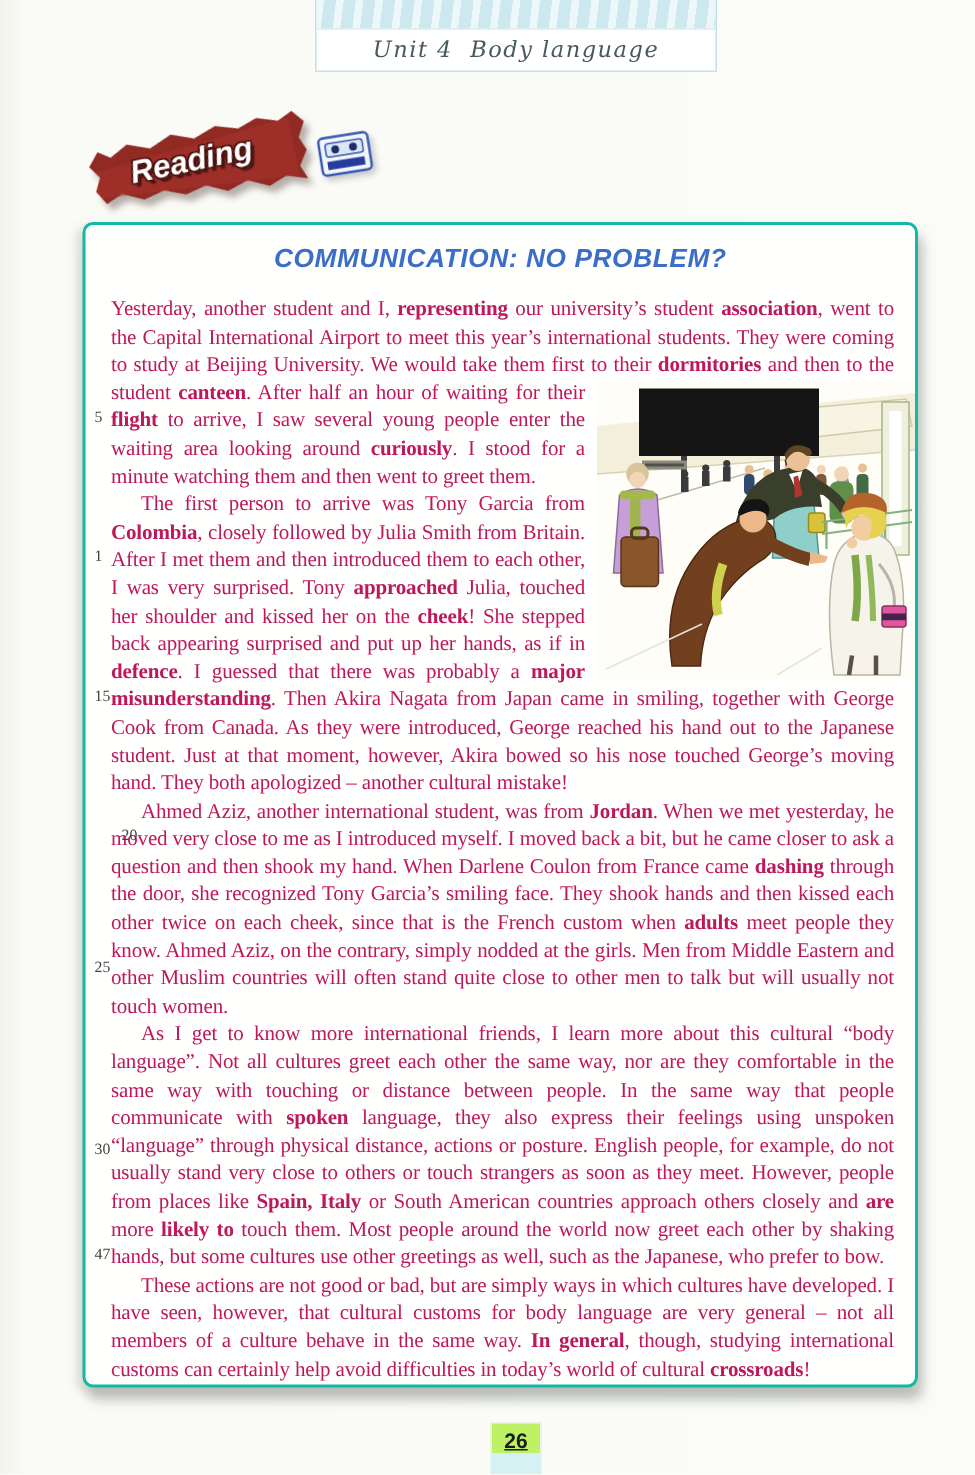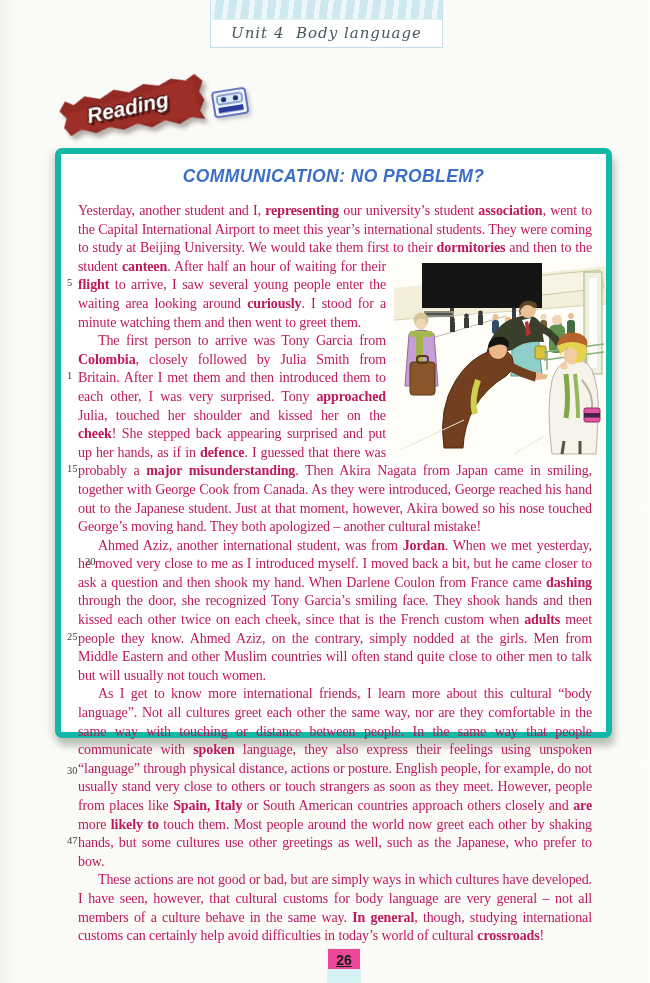--- a/index.html
+++ b/index.html
@@ -3,21 +3,21 @@
 <meta charset="utf-8">
 <style>
   html,body{margin:0;padding:0}
   body{
     width:650px;height:983px;position:relative;overflow:hidden;
     background:linear-gradient(90deg,#f3f3ee 0,#fafaf6 18px,#fbfbf8 100%);
     font-family:"Liberation Serif",serif;
   }
   
   .unit-header{
-    position:absolute;left:210px;top:0;width:233px;height:48px;
+    position:absolute;left:210px;top:0;width:268px;height:48px;
     background:#ffffff;border:1px solid #c3e0ea;border-top:none;box-sizing:border-box;
   }
   .unit-band{
     height:19px;background:#cde9ef;
     background-image:repeating-linear-gradient(97deg,rgba(255,255,255,.65) 0 5px,rgba(205,233,239,0) 5px 13px);
     border-bottom:1px solid #e2f1f5;
   }
   .unit-label{
     text-align:center;font-style:italic;font-size:15px;color:#46595c;
     padding-top:4px;letter-spacing:1px;white-space:pre;
@@ -34,22 +34,22 @@
     position:absolute;left:0;right:10px;top:15px;text-align:center;
     font:italic 700 21px "Liberation Sans",sans-serif;color:#ffffff;
     text-shadow:1px 1px 0 #4a1410,-1px 1px 0 #4a1410,1px -1px 0 #4a1410,-1px -1px 0 #4a1410,2px 3px 1px #4a1410;
     transform:rotate(-3deg);
   }
   
   .cassette{position:absolute;left:212px;top:87px;transform:rotate(-9deg);
     filter:drop-shadow(2px 3px 2px rgba(140,140,150,.45));}
   
   .card{
-    position:absolute;left:55px;top:148px;width:557px;height:590px;
-    background:#fffffd;border:6px solid #14b8a6;border-radius:7px;box-sizing:border-box;
+    position:absolute;left:55px;top:148px;width:557px;height:777px;
+    background:#fffffd;border:2px solid #14b8a6;border-radius:7px;box-sizing:border-box;
     box-shadow:-4px 3px 6px rgba(160,160,150,.28),3px 8px 7px rgba(135,145,135,.5);
   }
   .title{
     margin:12px 0 0;text-align:center;
     font:italic 800 17.5px "Liberation Sans",sans-serif;
     color:#3a6ec9;letter-spacing:.4px;
   }
   .rail{position:absolute;left:0;top:0;width:22px;height:100%}
   .ln{
     position:absolute;left:6px;width:18px;
@@ -65,21 +65,21 @@
   .body p.no-indent{text-indent:0}
   .body b{font-weight:700}
   .float-spacer{float:right;width:0;height:56px}
   .illustration{
     float:right;clear:right;width:212px;height:199px;
     margin:0 -14px 4px 8px;padding:0;
   }
   
   .page-num{position:absolute;left:327px;top:948px;width:34px;height:35px;text-align:center}
   .pn-val{
-    height:21px;background:#ec4899;border:1px solid #f0f0ec;border-bottom:none;box-sizing:border-box;
+    height:21px;background:#bef264;border:1px solid #f0f0ec;border-bottom:none;box-sizing:border-box;
     font:700 14px "Liberation Sans",sans-serif;color:#1c1c1c;padding-top:3px;text-decoration:underline;
   }
   .pn-band{height:14px;background:#d6f1f3}
 </style>
 </head>
 <body>
 
 <div class="page">
 
   <div class="unit-header">
@@ -105,21 +105,21 @@
     </svg>
   </div>
 
   <div class="card">
     <h1 class="title">COMMUNICATION: NO PROBLEM?</h1>
     <div class="rail" id="rail">
         <div class="ln" style="top: 123.4px;">5</div>
         <div class="ln" style="top: 216.4px;">1</div>
         <div class="ln" style="top: 309.4px;">15</div>
         <div class="ln" style="top: 402.4px; margin-left: 18px;">20</div>
-        <div class="ln" style="top: 477px;">25</div>
+        <div class="ln" style="top: 490px;">25</div>
         <div class="ln" style="top: 611px;">30</div>
         <div class="ln" style="top: 681.4px;">47</div>
       </div>
     <div class="body" id="article-body">
       <div class="float-spacer"></div>
       <figure class="illustration">
         <svg width="212" height="199" viewBox="0 0 212 199">
           <rect width="212" height="199" fill="#fefdf8"></rect>
 
           <polygon points="0,30 212,8 212,46 0,62" fill="#f3efdb"></polygon>

